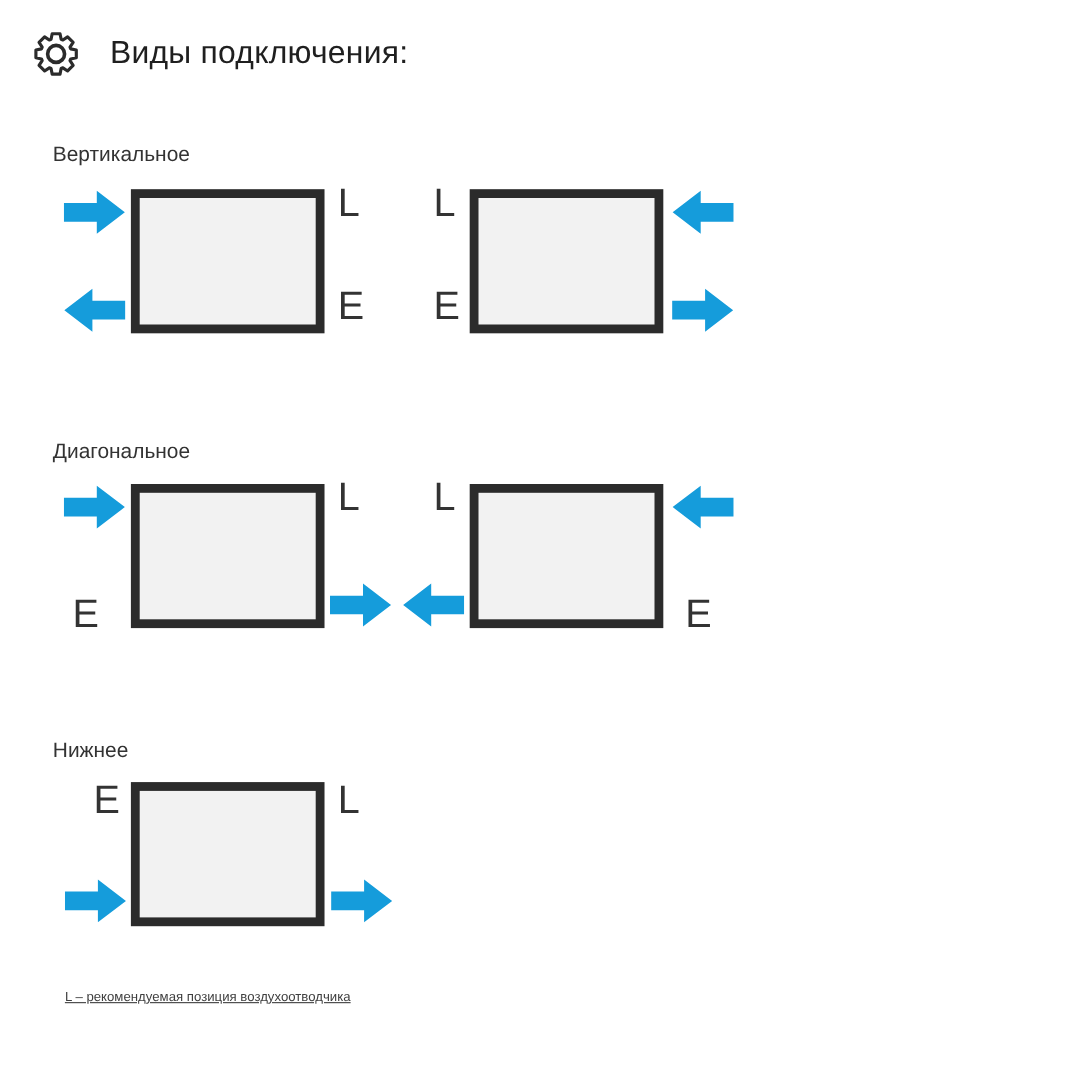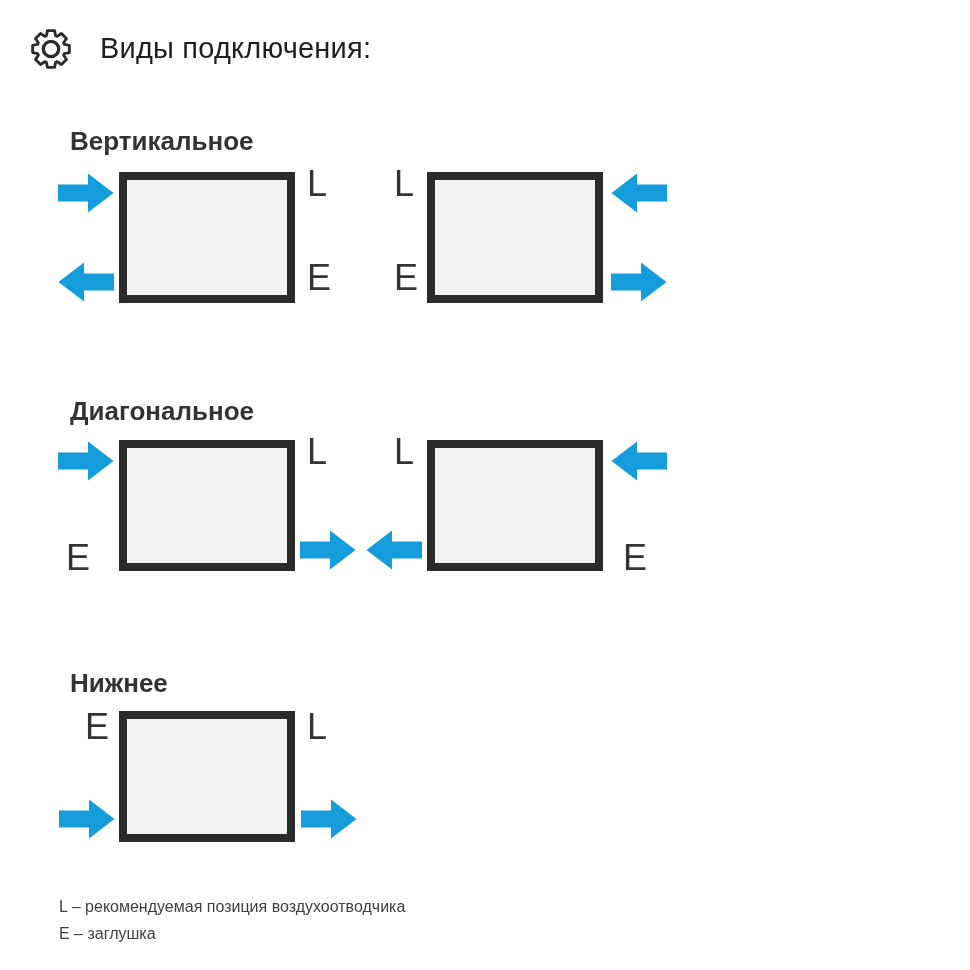--- a/index.html
+++ b/index.html
@@ -15,41 +15,42 @@
     --text-gray:#333333;
     --legend-gray:#3F3F3F;
   }
   .page-title{
     position:absolute;left:100px;top:30px;
     font-size:29px;line-height:36px;font-weight:400;
     color:var(--text-dark);letter-spacing:0.2px;
   }
   .gear{position:absolute;left:29px;top:27px;width:44px;height:44px;}
   .sec-title{
-    position:absolute;left:70px;
-    font-size:26px;line-height:32px;font-weight:700;
+    position:absolute;left:48px;
+    font-size:19px;line-height:32px;font-weight:400;
     color:var(--text-gray);
   }
   .radiator{
     position:absolute;width:176px;height:131px;
     border:8px solid var(--radiator-border);
     background:var(--radiator-fill);
     box-sizing:border-box;
   }
   .le{
     position:absolute;
     font-size:36px;line-height:40px;font-weight:400;
     color:var(--text-gray);
   }
   .arrow{position:absolute;width:56px;height:40px;display:block;}
   .arrow polygon{fill:var(--accent-blue);}
   .legend{
     position:absolute;left:59px;top:893px;
-    font-size:16px;line-height:27px;
+    font-size:12px;line-height:27px;
     color:var(--legend-gray);
+    text-decoration:underline;
   }
 </style>
 </head>
 <body style="--accent-blue: #159CDB; --radiator-border: #2B2B2B; --radiator-fill: #F2F2F2; --text-dark: #1F1F1F; --text-gray: #333333; --legend-gray: #3F3F3F;">
 
 <div>
   <svg class="gear" viewBox="0 0 40 40" aria-hidden="true">
     <path fill="#FFFFFF" stroke="#2B2B2B" stroke-width="2.6" stroke-linejoin="round" d="M32.1,15.83 L36.69,16.76 L36.69,23.24 L32.1,24.17 L31.5,25.61 L34.09,29.51 L29.51,34.09 L25.61,31.5 L24.17,32.1 L23.24,36.69 L16.76,36.69 L15.83,32.1 L14.39,31.5 L10.49,34.09 L5.91,29.51 L8.5,25.61 L7.9,24.17 L3.31,23.24 L3.31,16.76 L7.9,15.83 L8.5,14.39 L5.91,10.49 L10.49,5.91 L14.39,8.5 L15.83,7.9 L16.76,3.31 L23.24,3.31 L24.17,7.9 L25.61,8.5 L29.51,5.91 L34.09,10.49 L31.5,14.39 Z"></path>
     <circle cx="20" cy="20" r="7" fill="none" stroke="#2B2B2B" stroke-width="3"></circle>
   </svg>
@@ -113,14 +114,13 @@
   <svg class="arrow" style="left:59px;top:799px;" viewBox="0 0 56 40">
       <polygon points="0,11.5 30,11.5 30,0.5 55.5,20 30,39.5 30,28.5 0,28.5"></polygon>
     </svg>
   <svg class="arrow" style="left:301px;top:799px;" viewBox="0 0 56 40">
       <polygon points="0,11.5 30,11.5 30,0.5 55.5,20 30,39.5 30,28.5 0,28.5"></polygon>
     </svg>
 </div>
 
 <div class="legend">
   <div>L – рекомендуемая позиция воздухоотводчика</div>
-  <div>E – заглушка</div>
 </div>
 
 </body></html>

